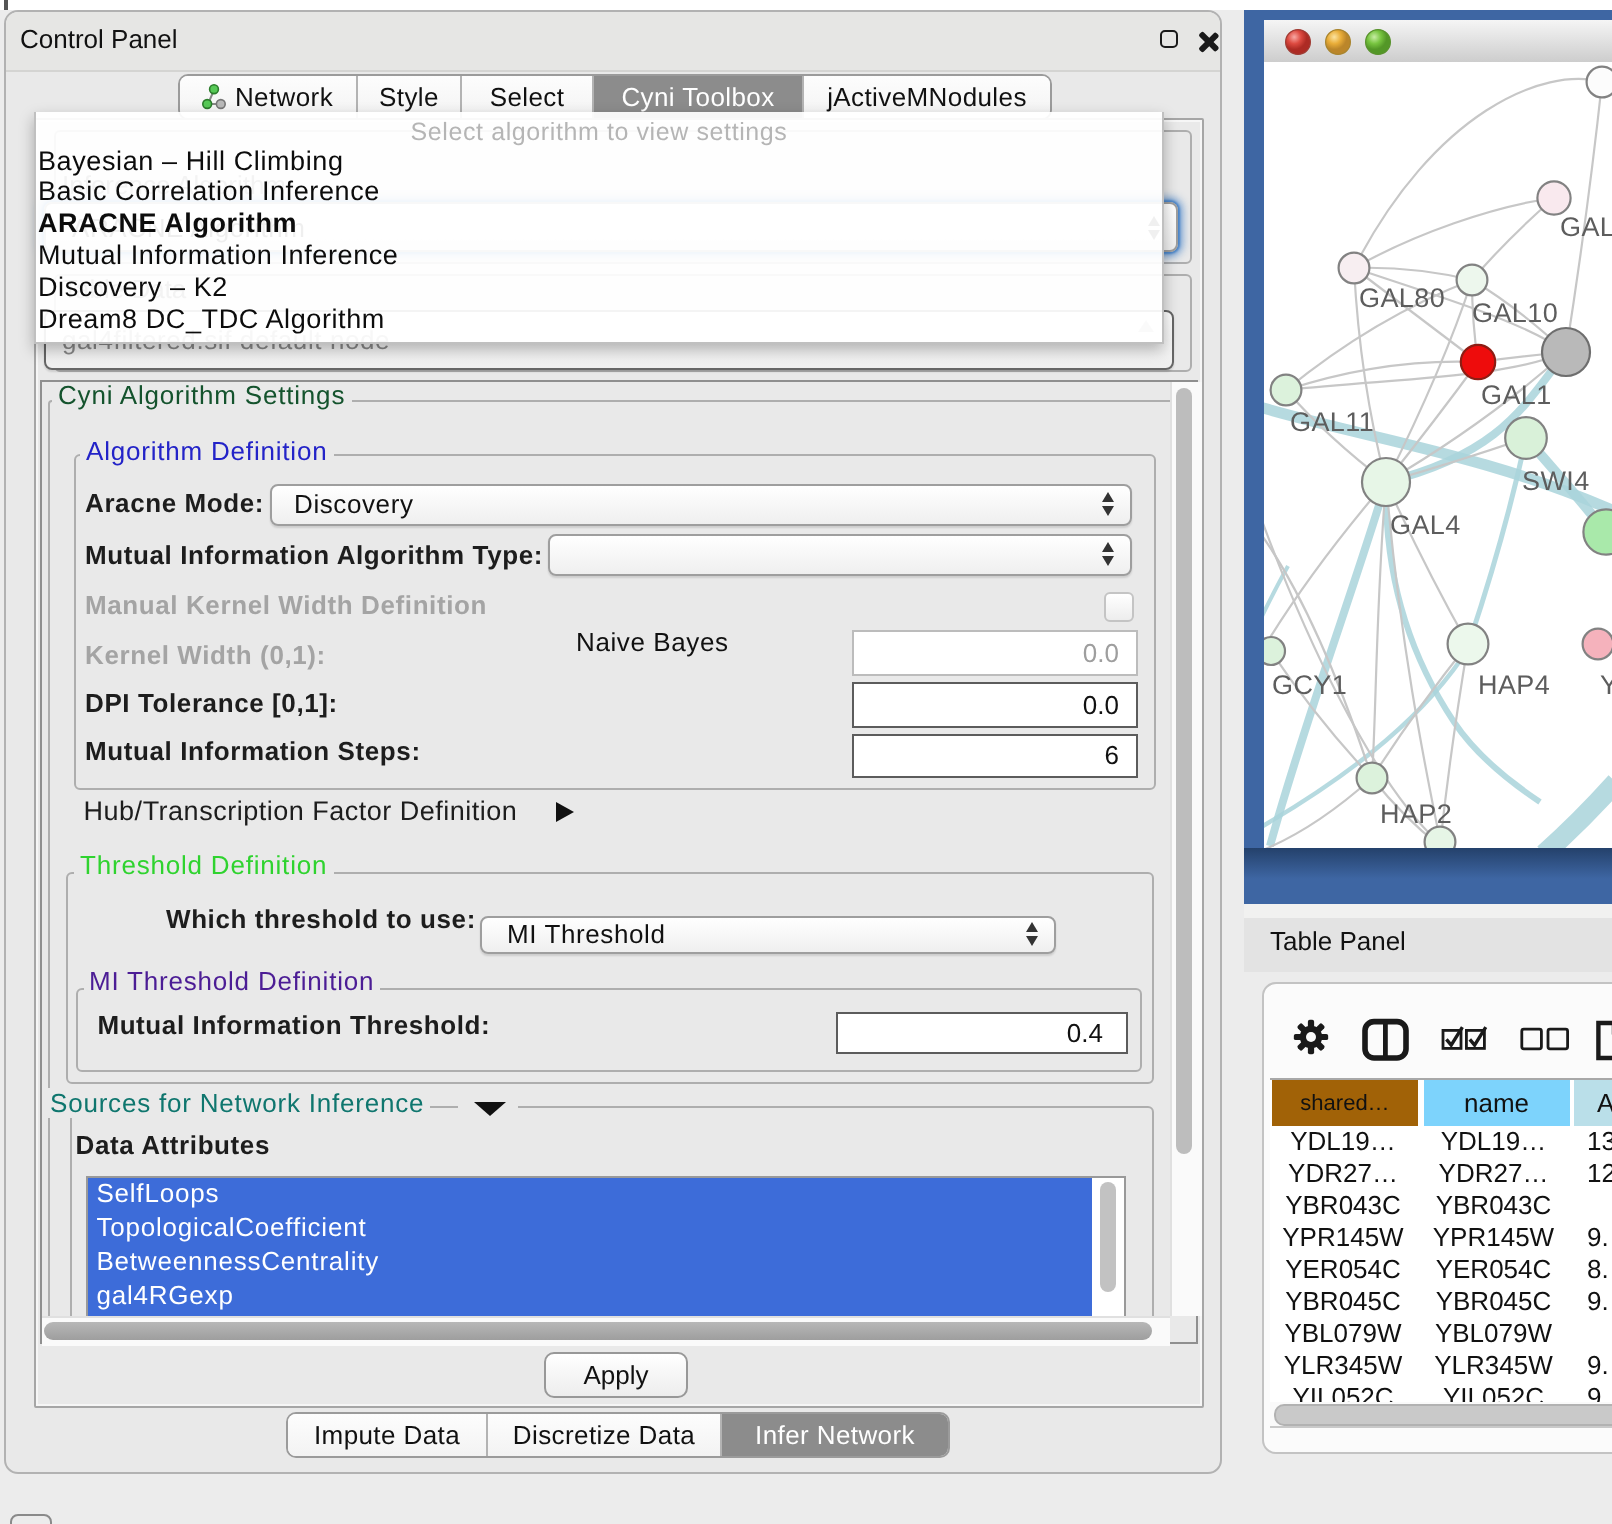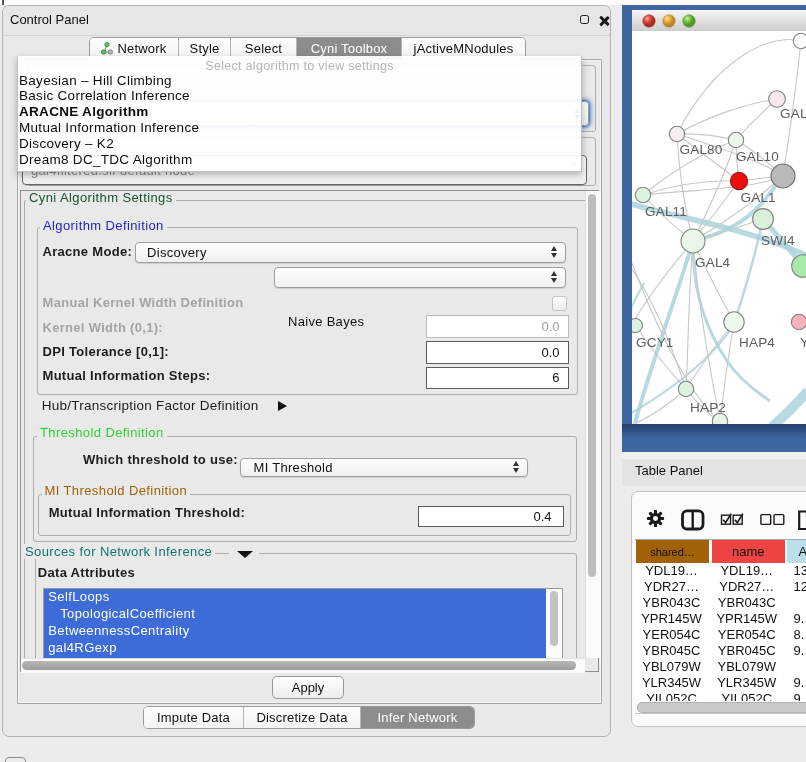--- a/index.html
+++ b/index.html
@@ -74,20 +74,21 @@
 
       <div class="gbox" style="left:15.5px;top:36px;width:539px;height:166px;"></div>
       <div class="gtitle" style="left:19px;top:27px;color:#2323c8;">Algorithm Definition</div>
 
       <div class="lbl" style="position:absolute;left:21.5px;top:52.5px;">Aracne Mode:</div>
       <div class="combo" style="left:114px;top:51px;width:429px;height:18.5px;">
         <div class="ctext" style="left:11px;">Discovery</div>
           <div class="carr"></div>
       </div>
 
+      <div class="lbl" style="position:absolute;left:21.5px;top:78.7px;">Mutual Information Algorithm Type:</div>
       <div class="combo" style="left:253px;top:76px;width:290px;height:18.5px;">
         <div class="ctext" style="left:13px;margin-top:44px;">Naive Bayes</div>
           <div class="carr"></div>
       </div>
 
       <div class="lbl dis" style="position:absolute;left:21.5px;top:104.2px;">Manual Kernel Width Definition</div>
       <div class="abs" style="left:531px;top:105px;width:13px;height:13px;border:1.4px solid #c4c4c4;border-radius:3px;background:linear-gradient(#fff,#ededed);"></div>
 
       <div class="lbl dis" style="position:absolute;left:21.5px;top:128.8px;">Kernel Width (0,1):</div>
       <div class="field" style="left:404.5px;top:124px;width:133px;height:21px;border:1px solid #bcbcbc;color:#9e9e9e;padding-right:8px;line-height:21px;box-sizing:content-box;">0.0</div>
@@ -104,34 +105,34 @@
       <div class="gbox" style="left:12.4px;top:244.7px;width:541.3px;height:104.3px;"></div>
       <div class="gtitle" style="left:16px;top:234.2px;color:#2fd32f;">Threshold Definition</div>
 
       <div class="lbl" style="position:absolute;left:62px;top:261.3px;">Which threshold to use:</div>
       <div class="combo" style="left:218.5px;top:266.5px;width:286.5px;height:17.5px;">
         <div class="ctext" style="left:13px;">MI Threshold</div>
           <div class="carr"></div>
       </div>
 
       <div class="gbox" style="left:17.2px;top:302.8px;width:530.6px;height:40.4px;"></div>
-      <div class="gtitle" style="left:20.5px;top:291.7px;color:#a16207;">MI Threshold Definition</div>
+      <div class="gtitle" style="left:20.5px;top:291.7px;color:#4c1d95;">MI Threshold Definition</div>
       <div class="lbl" style="position:absolute;left:27.7px;top:314.3px;">Mutual Information Threshold:</div>
       <div class="field" style="left:396.5px;top:314.8px;width:133px;height:19.2px;border:1px solid #5c5c5c;color:#111;padding-right:11px;line-height:19.2px;">0.4</div>
 
       <div class="gbox" style="left:13.7px;top:362px;width:540px;height:130px;"></div>
       <div class="gtitle" style="left:1px;top:352.7px;color:#0f766e;">Sources for Network Inference</div>
       <div class="abs" style="left:208px;top:360.5px;width:30px;height:3px;background:#e9e9e9;"></div>
       <div class="abs" style="left:216px;top:359.5px;width:0;height:0;border-left:8px solid transparent;border-right:8px solid transparent;border-top:7.5px solid #111;"></div>
       <div class="lbl" style="position:absolute;left:16.8px;top:373.8px;">Data Attributes</div>
 
       <div class="abs" style="left:22.2px;top:396.9px;width:518px;height:80px;background:#fff;border:1px solid #999;">
         <div class="abs" style="left:0;top:0;width:502px;height:80px;background:#3d6cd9;">
           <div style="font-size:13px;letter-spacing:0.4px;color:#fff;padding-left:4px;height:16.9px;line-height:16.9px;">SelfLoops</div>
-          <div style="font-size:13px;letter-spacing:0.4px;color:#fff;padding-left:16px;height:16.9px;line-height:16.9px;">TopologicalCoefficient</div>
+          <div style="font-size:13px;letter-spacing:0.4px;color:#fff;padding-left:4px;height:16.9px;line-height:16.9px;">TopologicalCoefficient</div>
           <div style="font-size:13px;letter-spacing:0.4px;color:#fff;padding-left:4px;height:16.9px;line-height:16.9px;">BetweennessCentrality</div>
           <div style="font-size:13px;letter-spacing:0.4px;color:#fff;padding-left:4px;height:16.9px;line-height:16.9px;">gal4RGexp</div>
         </div>
         <div class="abs" style="left:506px;top:2px;width:8px;height:55px;background:#c2c2c2;border-radius:4px;"></div>
       </div>
     </div>
 
     <div class="abs" style="left:564px;top:0;width:14.5px;height:467px;background:#fafafa;border-left:1px solid #e0e0e0;">
       <div class="abs" style="left:2px;top:2.5px;width:8px;height:383px;background:#bdbdbd;border-radius:4.5px;"></div>
     </div>
@@ -296,21 +297,21 @@
     <g stroke="#1a1a1a" stroke-width="1.7" fill="none">
       <path d="M91.2,27.7 l2.4,2.9 L99.2,21.6"></path>
       <path d="M102.9,27.7 l2.4,2.9 L110.9,21.6"></path>
     </g>
     <path d="M167.2,37 v-17.5 h7.5 l5.5,5 v12.5 z" fill="none" stroke="#1a1a1a" stroke-width="2.2"></path>
     <path d="M174.7,19.5 v5 h5.5" fill="none" stroke="#1a1a1a" stroke-width="1.6"></path>
   </svg>
 
   <div class="abs" style="left:3px;top:47px;width:178px;height:24px;background:#fff;border-top:1px solid #a8a8a8;border-bottom:1px solid #a8a8a8;">
     <div class="abs" style="left:1px;top:0;width:73px;height:24px;background:#a16207;text-align:center;line-height:24px;font-size:11px;color:#111;">shared…</div>
-    <div class="abs" style="left:76.5px;top:0;width:73.5px;height:24px;background:#ef4444;text-align:center;line-height:24px;font-size:13px;color:#111;">name</div>
+    <div class="abs" style="left:76.5px;top:0;width:73.5px;height:24px;background:#7dd3fc;text-align:center;line-height:24px;font-size:13px;color:#111;">name</div>
     <div class="abs" style="left:151.5px;top:0;width:29px;height:24px;background:#badfe9;line-height:24px;font-size:13px;color:#111;padding-left:12px;">A</div>
   </div>
 
   <div class="abs" style="left:3px;top:70.5px;width:178px;height:138px;overflow:hidden;background:#fff;font-size:13px;color:#111;">
     <div class="abs" style="left:0;top:0;width:73px;text-align:center;line-height:16px;">YDL19…<br>YDR27…<br>YBR043C<br>YPR145W<br>YER054C<br>YBR045C<br>YBL079W<br>YLR345W<br>YIL052C</div>
     <div class="abs" style="left:75px;top:0;width:73.5px;text-align:center;line-height:16px;">YDL19…<br>YDR27…<br>YBR043C<br>YPR145W<br>YER054C<br>YBR045C<br>YBL079W<br>YLR345W<br>YIL052C</div>
     <div class="abs" style="left:158.5px;top:0;width:30px;line-height:16px;">13<br>12<br>&nbsp;<br>9.<br>8.<br>9.<br>&nbsp;<br>9.<br>9.</div>
   </div>
 
   <div class="abs" style="left:3px;top:208.5px;width:178px;height:12.5px;background:#fafafa;">

